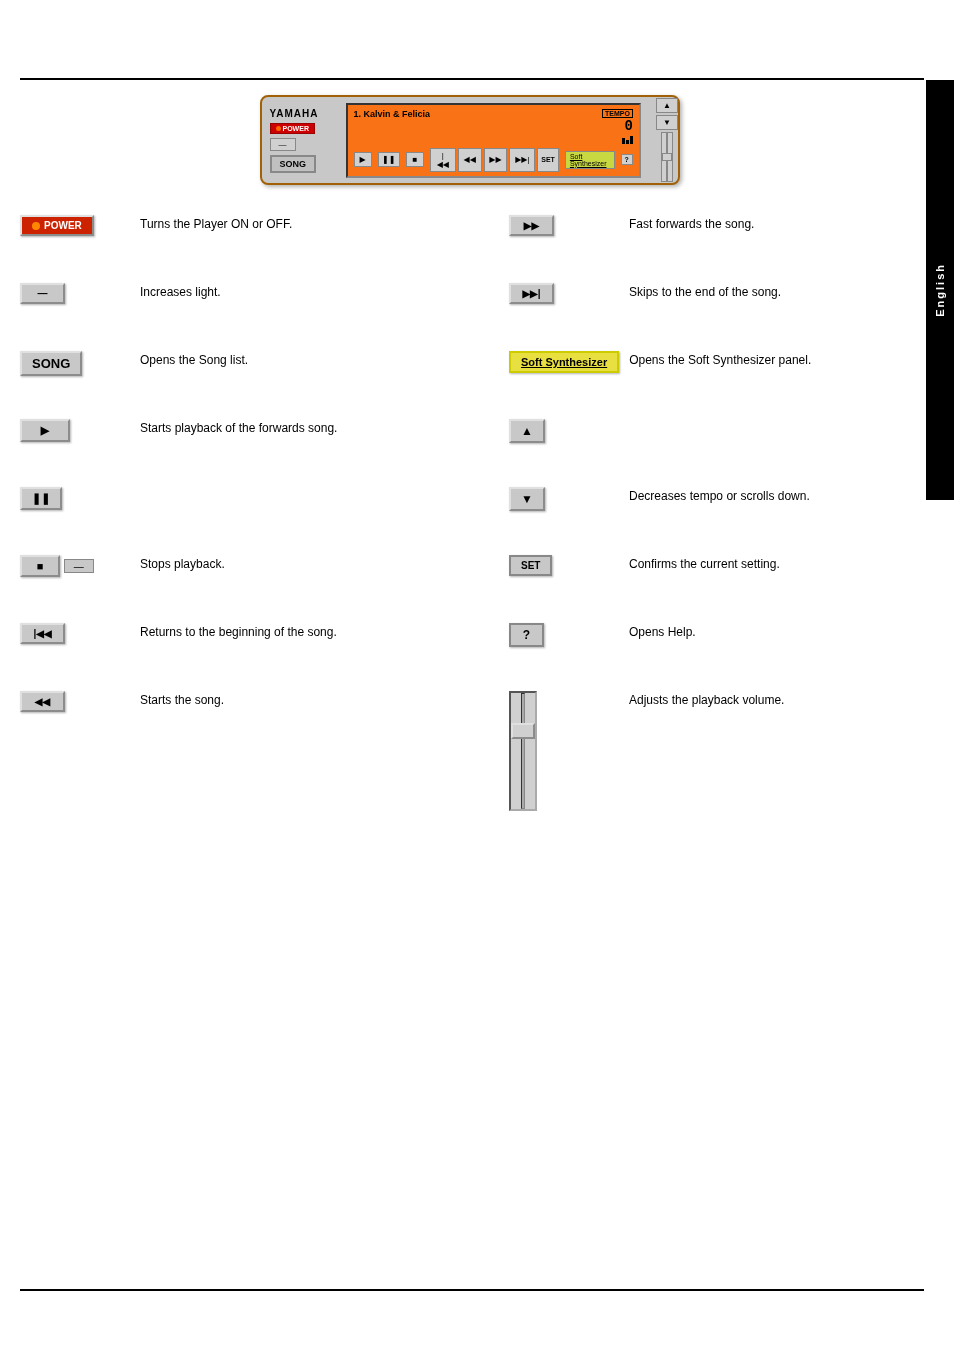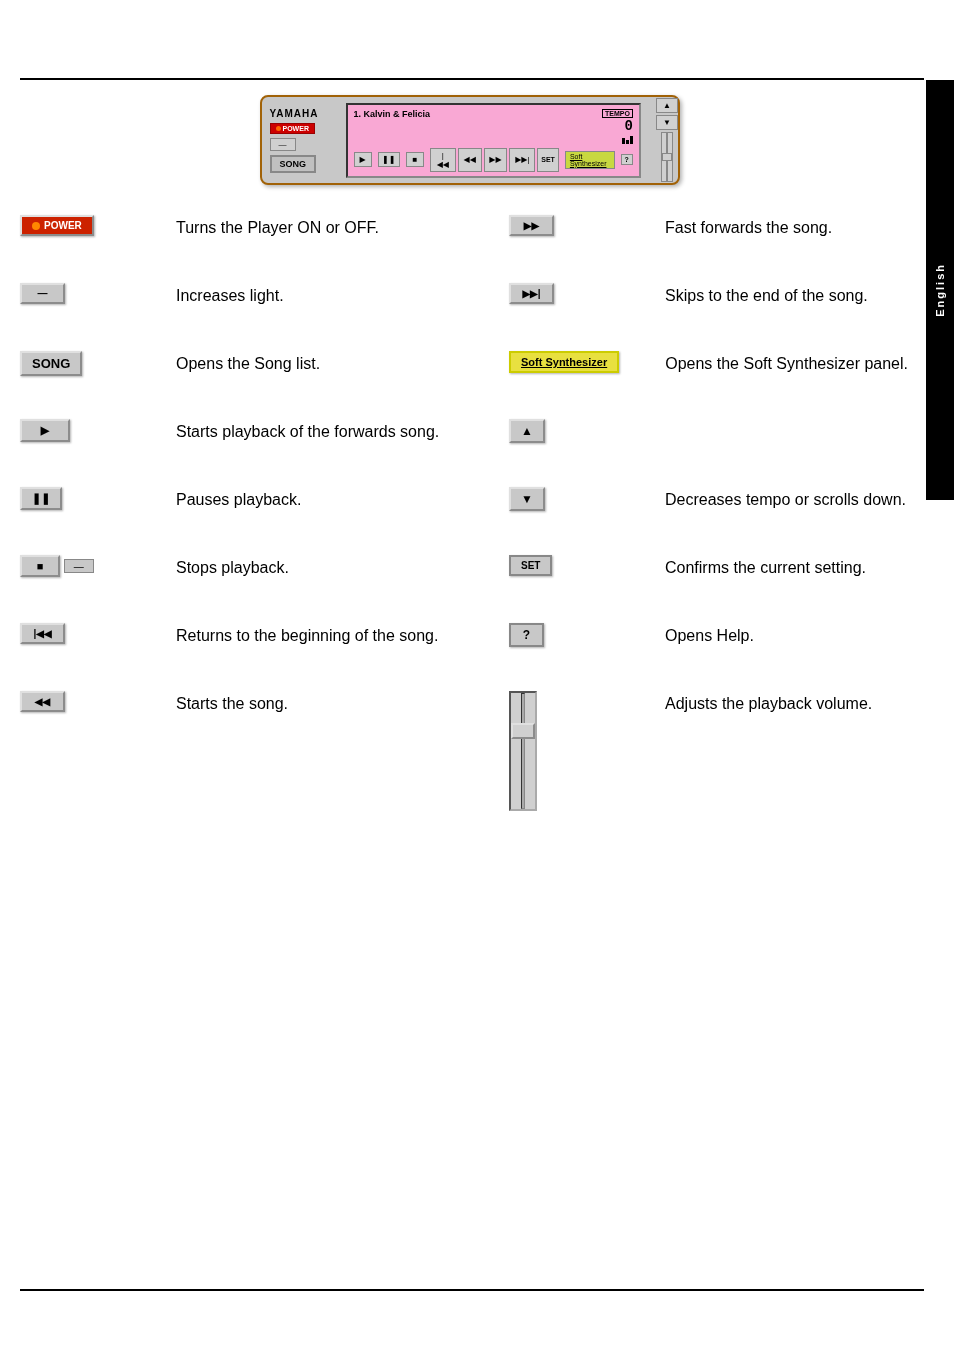--- a/index.html
+++ b/index.html
@@ -131,21 +131,21 @@
       border: 2px solid #888;
       font-size: 9px;
       font-weight: bold;
       padding: 2px 8px;
       cursor: pointer;
     }
 
     
     .lcd-screen {
       flex: 1;
-      background: #f9a8d4;
+      background: #f97316;
       border: 2px inset #888;
       height: 75px;
       display: flex;
       flex-direction: column;
       padding: 4px 6px;
       position: relative;
     }
 
     .lcd-top {
       display: flex;
@@ -423,24 +423,23 @@
 
     .btn-icon-area {
       min-width: 120px;
       display: flex;
       align-items: center;
       justify-content: flex-start;
       padding-right: 10px;
     }
 
     .btn-desc {
-      font-size: 16px;
+      font-size: 12px;
       line-height: 1.6;
       flex: 1;
-      margin-left: 36px;
     }
 
     
     .small-minus {
       width: 30px;
       height: 14px;
       background: #c8c8c8;
       border: 1px solid #888;
       display: inline-flex;
       align-items: center;
@@ -556,21 +555,20 @@
         </div>
         <div class="btn-desc">Starts playback of the forwards song.</div>
       </div>
 
       <div class="btn-row">
         <div class="btn-icon-area">
           <button class="ui-button pause">
             <span>❚❚</span>
           </button>
         </div>
-        <div class="btn-desc">Pauses playback.</div>
       </div>
 
       <div class="btn-row">
         <div class="btn-icon-area">
           <button class="ui-button stop">
             <span>■</span>
           </button>
           &nbsp;
           <div class="small-minus">—</div>
         </div>

